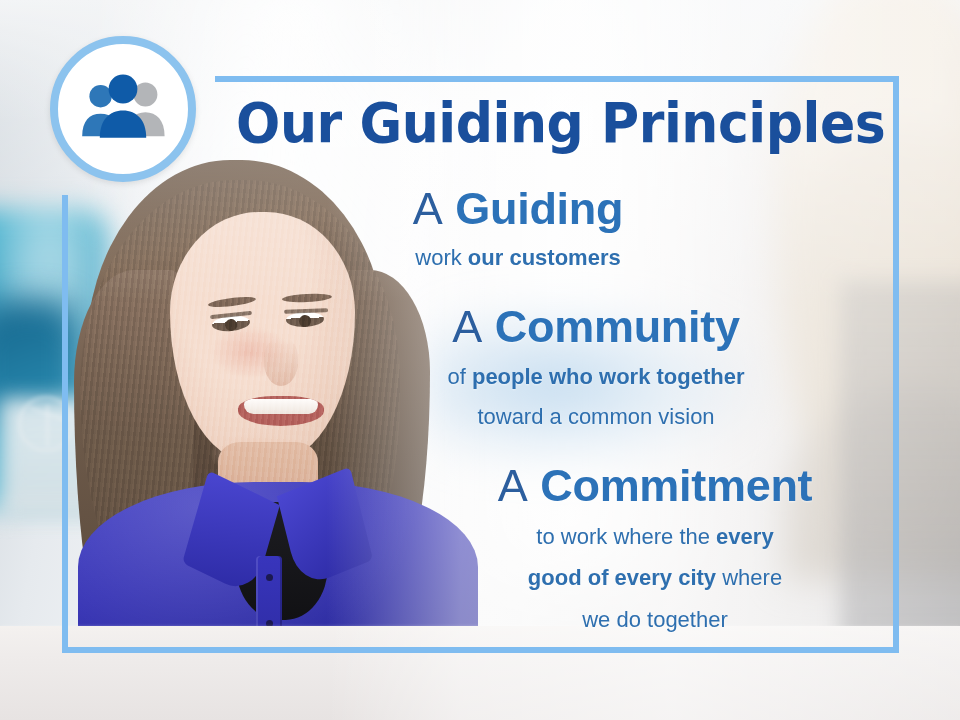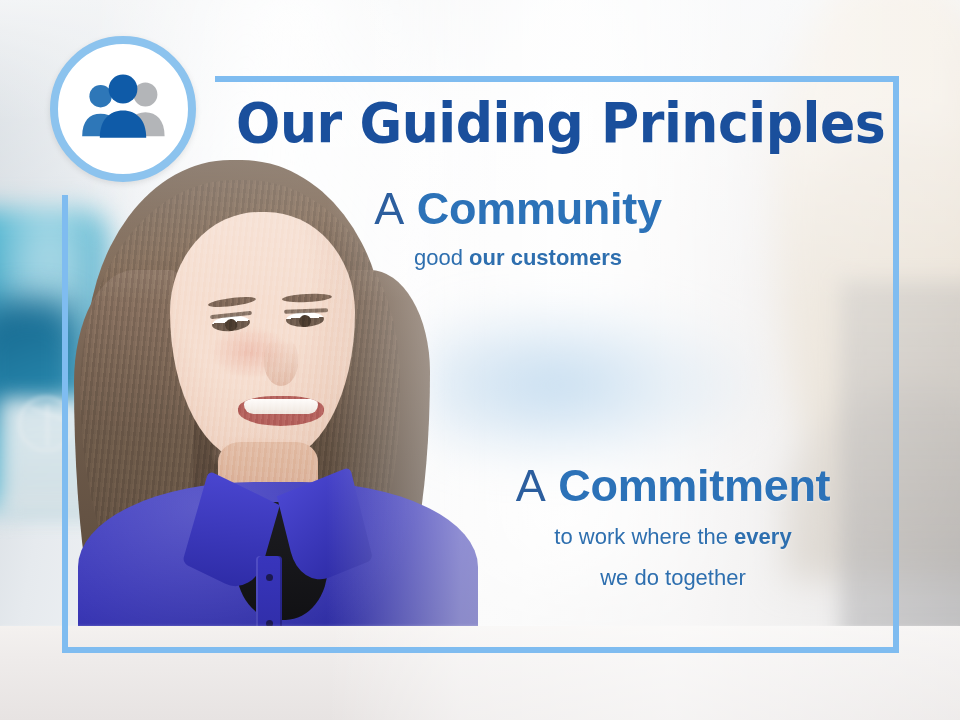--- a/index.html
+++ b/index.html
@@ -362,21 +362,21 @@
     white-space:nowrap;
   }
   .p-sub b { font-weight:bold;text-align:right; }
 
   .p-covenant   { left:343px; top:185px; width:350px; text-align:center; }
   .p-covenant .p-sub { margin-top:11px; }
 
   .p-community  { left:390px; top:303px; width:412px; text-align:center; }
   .p-community .p-sub { margin-top:12px; }
 
-  .p-commitment { left:454px; top:462px; width:438px; text-align:center; }
+  .p-commitment { left:436px; top:462px; width:438px; text-align:center; }
   .p-commitment .p-sub { margin-top:13px; }
 </style>
 </head>
 <body>
 
 <div class="stage">
 
   <div class="photo">
     <div class="bg-base"></div>
     <div class="bg-ceiling"></div>
@@ -466,35 +466,50 @@
     </svg>
   </div>
 
   <div class="text-layer">
 
     <div class="page-title">Our Guiding Principles</div>
 
     <div class="principle p-covenant">
       <div class="p-head">
         <span class="art">A</span>
+        <span class="word">Guiding</span>
+      </div>
+      <div class="p-sub">
+        <span>work </span><b>our customers</b>
+      </div>
+    </div>
+
+    <div class="principle p-community">
+      <div class="p-head">
+        <span class="art">A</span>
         <span class="word">Community</span>
       </div>
       <div class="p-sub">
-        <span>good </span><b>our customers</b>
+        <span>of </span><b>people who work together</b>
+      </div>
+      <div class="p-sub">
+        <span>toward a common vision</span>
       </div>
     </div>
-
 
     <div class="principle p-commitment">
       <div class="p-head">
         <span class="art">A</span>
         <span class="word">Commitment</span>
       </div>
       <div class="p-sub">
         <span>to work where the </span><b>every</b>
       </div>
       <div class="p-sub">
+        <b>good of every city</b><span> where</span>
+      </div>
+      <div class="p-sub">
         <span>we do together</span>
       </div>
     </div>
 
   </div>
 </div>
 
 </body></html>

